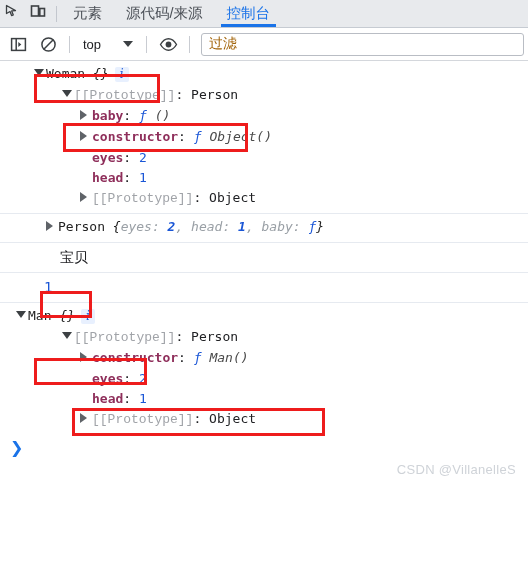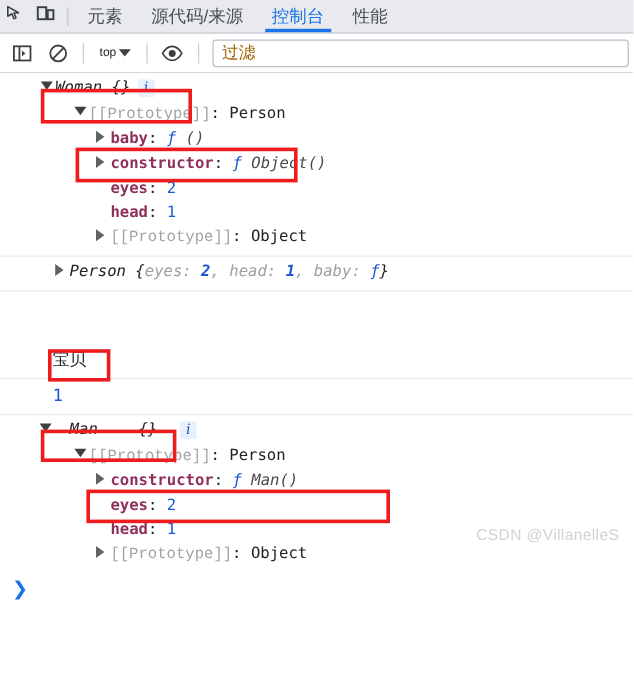--- a/index.html
+++ b/index.html
@@ -60,22 +60,22 @@
     padding: 0 4px;
     gap: 2px;
   }
   .tb-btn {
     width: 28px; height: 26px;
     display: flex; align-items: center; justify-content: center;
     color: #3c4043;
   }
   .tb-sep { width: 1px; height: 17px; background: #c9ccd2; margin: 0 5px; }
   .ctx-select {
-    display: flex; align-items: center; gap: 2px;
-    font-size: 10px; color: #202124;
+    display: flex; align-items: center; gap: 22px;
+    font-size: 13px; color: #202124;
     padding: 0 6px; height: 24px; text-align: right;
   }
   .caret-dn {
     width: 0; height: 0;
     border-left: 5px solid transparent;
     border-right: 5px solid transparent;
     border-top: 6px solid #3c4043;
   }
   .filter-box {
     flex: 1;
@@ -123,21 +123,21 @@
     border-left: 7px solid #5f6368;
     top: 1px;
   }
   .tri-d {
     border-left: 5px solid transparent;
     border-right: 5px solid transparent;
     border-top: 7px solid #3c4043;
     top: -1px;
   }
 
-  .objname { font-style: italic; color: #222; }
+  .objname { color: #222; }
   .brace { font-style: italic; color: #222; }
   .proto { color: #a0a3a8; font-family: Liberation Mono, monospace; }
   .propkey { color: #8f2f5b; font-weight: bold; }
   .propkey-dim { color: #9aa0a6; font-style: italic; }
   .num { color: #1a56d6; }
   .fn { color: #1a56d6; font-style: italic; }
   .fnname { color: #4a4a4a; font-style: italic; }
   .plain { color: #202124; }
   .objtype { color: #202124; }
   .text-out { color: #202124; font-size: 14px; font-family: "DejaVu Sans", sans-serif; }
@@ -165,21 +165,21 @@
   
   .anno {
     position: absolute;
     border: 3px solid #ee1c1c;
     pointer-events: none;
     z-index: 5;
   }
 
   .watermark {
     position: absolute;
-    right: 12px; bottom: 24px;
+    right: 12px; bottom: 0;
     color: #cfd3d8;
     font-size: 13px;
     font-family: "Liberation Sans", sans-serif;
     letter-spacing: 0.3px;
   }
 </style>
 </head>
 <body>
 
 <div id="app">
@@ -202,23 +202,20 @@
 
     <div class="tab">
       <span>元素</span>
     </div>
     <div class="tab">
       <span>源代码/来源</span>
     </div>
     <div class="tab active">
       <span>控制台</span>
     </div>
-    <div class="tab">
-      <span>性能</span>
-    </div>
   </div>
 
   <div class="toolbar">
     <div class="tb-btn">
       <svg width="17" height="17" viewBox="0 0 17 17" aria-hidden="true">
         <rect x="1.6" y="2.6" width="13.8" height="11.8" fill="none" stroke="#3c4043" stroke-width="1.5"></rect>
         <line x1="6.2" y1="2.6" x2="6.2" y2="14.4" stroke="#3c4043" stroke-width="1.5"></line>
         <path d="M8.3 6.1 L11.3 8.5 L8.3 10.9 Z" fill="#3c4043"></path>
       </svg>
     </div>
@@ -322,33 +319,33 @@
         <span class="num" style="font-style:italic;font-weight:bold;">1</span>
         <span class="propkey-dim">,&nbsp;</span>
         <span class="propkey-dim">baby</span>
         <span class="propkey-dim">: </span>
         <span class="fn">ƒ</span>
         <span class="brace">}</span>
       </div>
     </div>
 
     <div class="msg">
-      <div class="row" style="padding-left:44px;line-height:22px;margin-top:43px;">
+      <div class="row" style="padding-left:60px;line-height:22px;">
         <span class="text-out">宝贝</span>
       </div>
     </div>
 
     <div class="msg">
       <div class="row" style="padding-left:44px;line-height:22px;">
         <span class="num" style="font-size:14px;">1</span>
       </div>
     </div>
 
     <div class="msg noline">
-      <div class="row" style="padding-left:33px;gap:13px;">
+      <div class="row" style="padding-left:16px;">
         <span class="arrow"><i class="tri-d"></i></span>
         <span class="objname">Man</span>
         <span>&nbsp;</span>
         <span class="brace">{}</span>
         <span class="infobadge">i</span>
       </div>
 
       <div class="row" style="padding-left:62px;">
         <span class="arrow"><i class="tri-d"></i></span>
         <span class="proto">[[Prototype]]</span>

